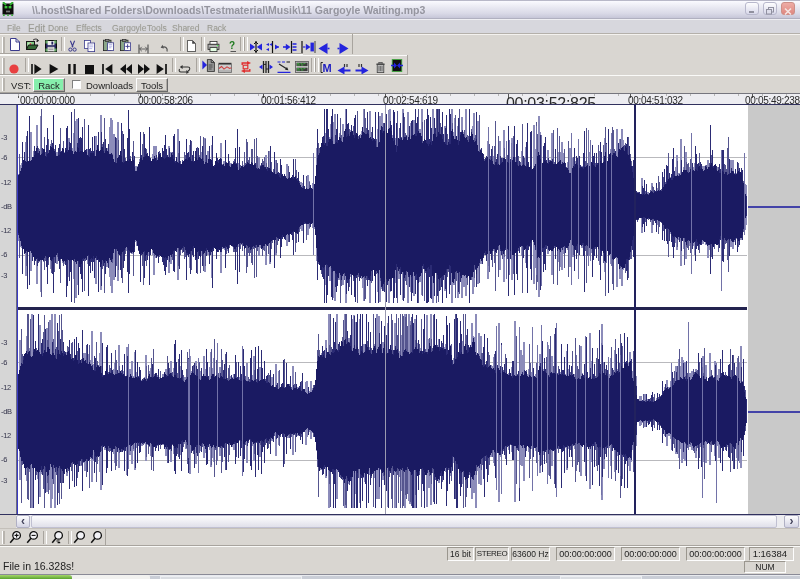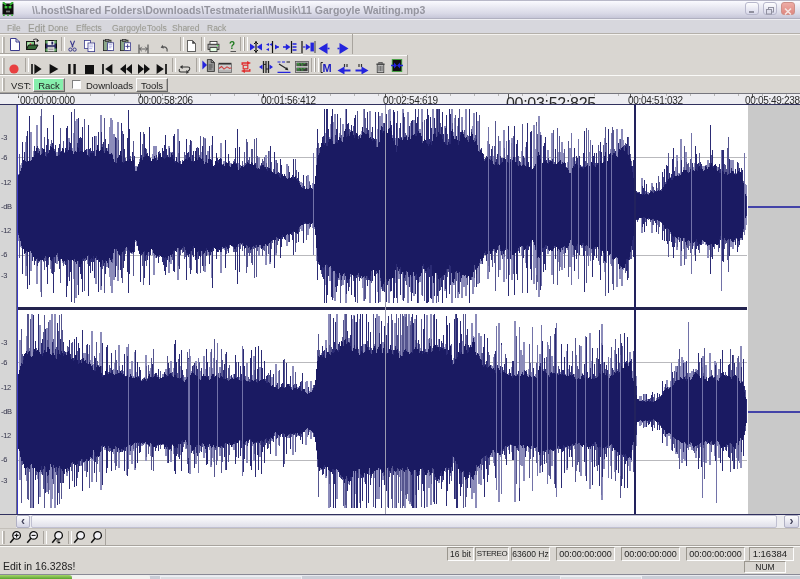--- a/index.html
+++ b/index.html
@@ -384,20 +384,20 @@
 <div class="abs" style="left:0px;top:545px;width:800px;height:1px;background:#a8a49e"></div>
 <div class="abs" style="left:0px;top:546px;width:800px;height:1px;background:#fafaf8"></div>
 <div class="abs" style="left:0px;top:547px;width:800px;height:27px;background:#d9d6d1"></div>
 <div class="abs" style="left:447px;top:547px;width:27px;height:14px;border:1px solid;border-color:#9a968e #fdfdfd #fdfdfd #9a968e;box-sizing:border-box;font-size:8.5px;color:#222;text-align:center;line-height:12px;white-space:nowrap;overflow:hidden">16 bit</div>
 <div class="abs" style="left:475px;top:547px;width:34px;height:14px;border:1px solid;border-color:#9a968e #fdfdfd #fdfdfd #9a968e;box-sizing:border-box;font-size:8px;color:#222;text-align:center;line-height:12px;white-space:nowrap;overflow:hidden"><span style="letter-spacing:-0.4px">STEREO</span></div>
 <div class="abs" style="left:511px;top:547px;width:39px;height:14px;border:1px solid;border-color:#9a968e #fdfdfd #fdfdfd #9a968e;box-sizing:border-box;font-size:8.5px;color:#222;text-align:center;line-height:12px;white-space:nowrap;overflow:hidden">63600 Hz</div>
 <div class="abs" style="left:556px;top:547px;width:59px;height:14px;border:1px solid;border-color:#9a968e #fdfdfd #fdfdfd #9a968e;box-sizing:border-box;font-size:9px;color:#222;text-align:center;line-height:12px;white-space:nowrap;overflow:hidden">00:00:00:000</div>
 <div class="abs" style="left:621px;top:547px;width:59px;height:14px;border:1px solid;border-color:#9a968e #fdfdfd #fdfdfd #9a968e;box-sizing:border-box;font-size:9px;color:#222;text-align:center;line-height:12px;white-space:nowrap;overflow:hidden">00:00:00:000</div>
 <div class="abs" style="left:686px;top:547px;width:59px;height:14px;border:1px solid;border-color:#9a968e #fdfdfd #fdfdfd #9a968e;box-sizing:border-box;font-size:9px;color:#222;text-align:center;line-height:12px;white-space:nowrap;overflow:hidden">00:00:00:000</div>
 <div class="abs" style="left:749px;top:547px;width:45px;height:14px;border:1px solid;border-color:#9a968e #fdfdfd #fdfdfd #9a968e;box-sizing:border-box;font-size:9.5px;color:#222;text-align:left;line-height:12px;white-space:nowrap;overflow:hidden">&nbsp;1:16384</div>
-<div class="abs" style="left:3px;top:560px;width:200px;height:12px;font-size:10.5px;color:#222">Edit in 16.328s!</div>
+<div class="abs" style="left:3px;top:560px;width:200px;height:12px;font-size:10.5px;color:#222">File in 16.328s!</div>
 <div class="abs" style="left:744px;top:561px;width:42px;height:12px;border:1px solid;border-color:#9a968e #fdfdfd #fdfdfd #9a968e;box-sizing:border-box;font-size:8.5px;color:#222;text-align:center;line-height:10px;white-space:nowrap;overflow:hidden">NUM</div>
 <div class="abs" style="left:0px;top:574px;width:800px;height:1px;background:#8a8a96"></div>
 <div class="abs" style="left:0px;top:575px;width:800px;height:4px;background:#c9cdd6"></div>
 <div class="abs" style="left:0px;top:575px;width:800px;height:1px;background:#e8eaee"></div>
 <div class="abs" style="left:72px;top:575px;width:78px;height:4px;background:#f2f2f0;border-radius:2px 2px 0 0"></div>
 <div class="abs" style="left:160px;top:576px;width:140px;height:3px;background:#dadde2;border:1px solid #eceef2;border-bottom:none"></div>
 <div class="abs" style="left:560px;top:576px;width:80px;height:3px;background:#dadde2;border:1px solid #eceef2;border-bottom:none"></div>
 <div class="abs" style="left:0px;top:575px;width:72px;height:4px;background:linear-gradient(#a6d76a,#5aa22f);border-radius:0 3px 0 0"></div>
 </body></html>

